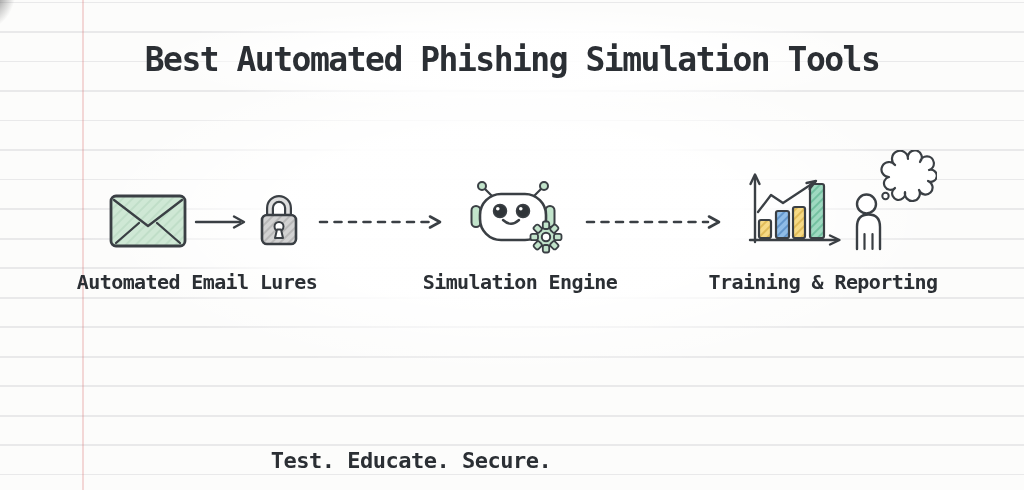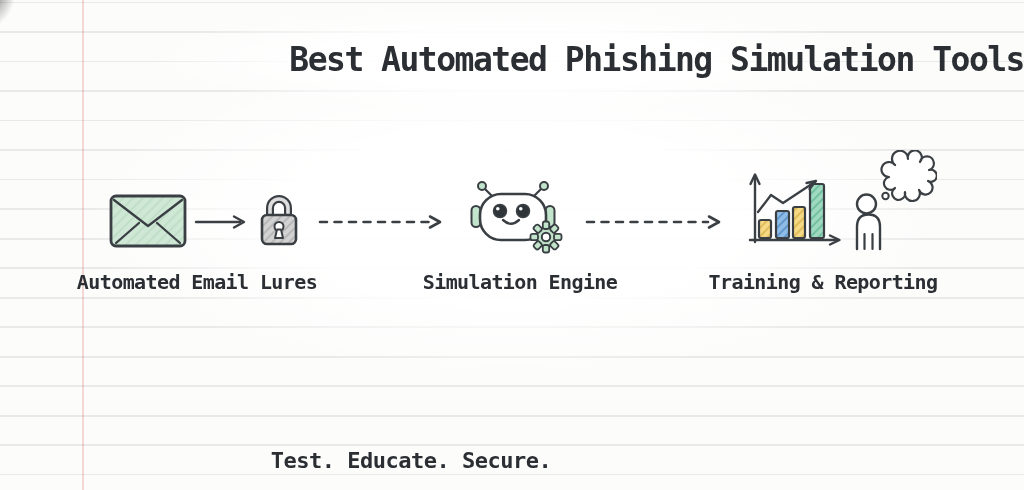--- a/index.html
+++ b/index.html
@@ -31,21 +31,21 @@
     pointer-events: none;
   }
   .corner-shadow {
     position: absolute; left: 0; top: 0; width: 48px; height: 64px;
     background: radial-gradient(ellipse 40px 62px at -12px -16px,
       rgba(45,45,45,0.85) 0%, rgba(100,100,100,0.30) 52%, rgba(120,120,120,0) 72%);
     pointer-events: none;
   }
   .title {
     position: absolute; left: 0; top: 40px; width: 1024px;
-    line-height: 40px; text-align: right;
+    line-height: 40px; text-align: center;
     font-size: 33px; font-weight: bold; letter-spacing: -1.5px;
     color: var(--text, #2b2f34);
   }
   .diagram { position: absolute; inset: 0; border-radius: 21px; }
   .icon { position: absolute; display: block; }
   .step-label {
     position: absolute; top: 268px; transform: translateX(-50%);
     font-size: 20px; font-weight: bold; letter-spacing: -0.6px;
     line-height: 28px; white-space: nowrap;
     color: var(--text, #2b2f34);

